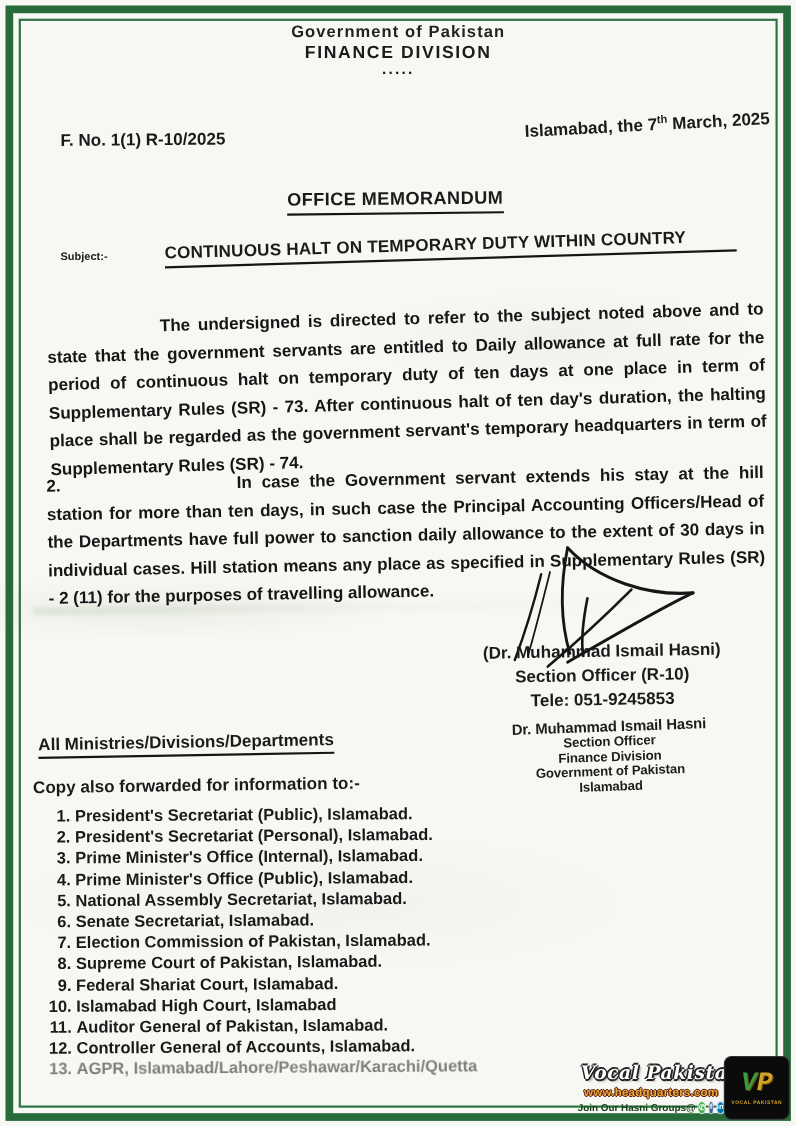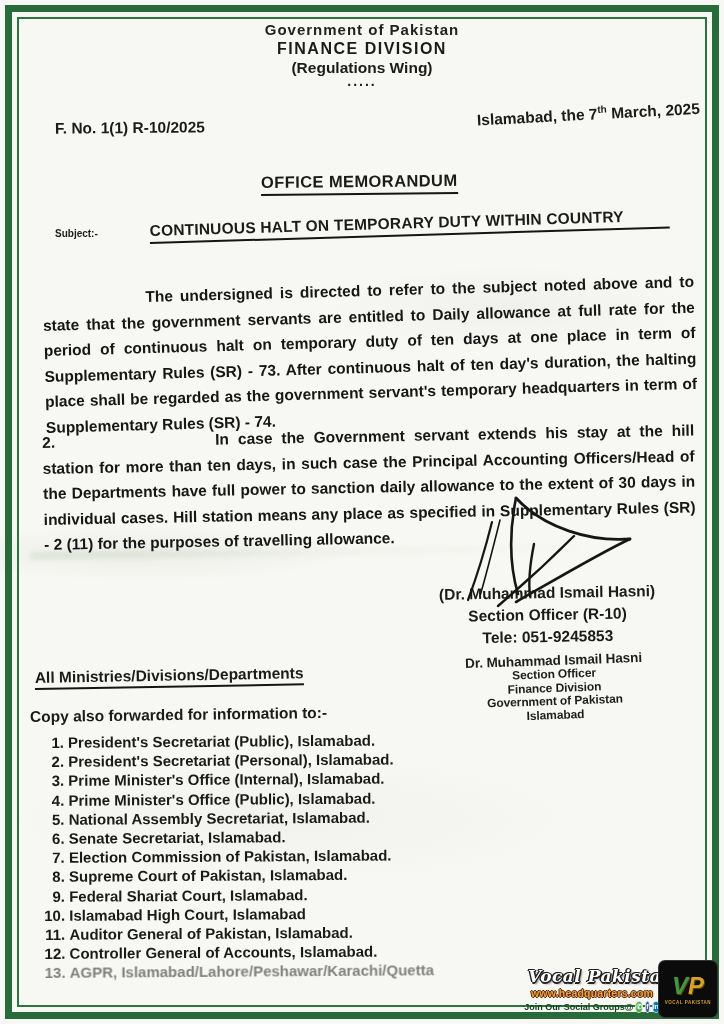--- a/index.html
+++ b/index.html
@@ -73,40 +73,39 @@
     text-shadow:-1px 0 #5d1f10, 1px 0 #5d1f10, 0 -1px #5d1f10, 0 1px #5d1f10; margin-top:1px; }
   .wm-social { margin-top:2px; font-size:9px; font-weight:800; color:#17441c; white-space:nowrap;
     display:flex; align-items:center; justify-content:center; gap:2px; }
   .soc { display:inline-flex; width:12px; height:12px; border-radius:50%; color:#fff; font-size:7px;
     align-items:center; justify-content:center; font-weight:800; border:1px solid rgba(255,255,255,0.7); }
   .soc.wa { background:#3fae4a; }
   .soc.fb { background:#3b5998; }
   .soc.li { background:#0077b5; }
   .vp-logo { width:58px; height:56px; margin-left:3px; background:#0b0b0b; border-radius:6px;
     display:flex; flex-direction:column; align-items:center; justify-content:center; box-shadow:0 0 0 1px #333; }
-  .vp-mono { font-family:Liberation Sans, sans-serif; font-style:italic; font-weight:900; font-size:24px;
+  .vp-mono { font-family:Liberation Mono, monospace; font-style:italic; font-weight:900; font-size:24px;
     color:#d4a226; line-height:24px; text-shadow:1px 1px 0 #5b4206; }
   .vp-mono .v-accent { color:#3f9a3f; }
   .vp-cap { font-size:4.5px; color:#d4a226; letter-spacing:0.5px; margin-top:2px; font-weight:700; }
 
   .smudge { left:30px; top:548px; width:560px; height:8px;
     background:linear-gradient(90deg, rgba(120,150,110,0.15), rgba(120,150,110,0.04) 60%, transparent);
     filter:blur(2px); transform:rotate(-0.8deg); }
 </style>
 </head>
 <body>
 
 <div class="frame-outer"></div>
 <div class="frame-inner"></div>
 <div class="abs smudge"></div>
 
 <div class="abs doc-header">
   <div class="l1">Government of Pakistan</div>
   <div class="l2">FINANCE DIVISION</div>
-  <div class="l3">(Regulations Wing)</div>
   <div class="dots">.....</div>
 </div>
 
 <div class="abs file-no">F. No. 1(1) R-10/2025</div>
 
 <div class="abs place-date"><span>Islamabad, the 7</span><sup>th</sup><span> March, 2025</span></div>
 
 <div class="abs memo-title-wrap">
   <span class="memo-title">OFFICE MEMORANDUM</span>
 </div>
@@ -161,21 +160,21 @@
     <li>Controller General of Accounts, Islamabad.</li>
     <li>AGPR, Islamabad/Lahore/Peshawar/Karachi/Quetta</li>
   </ol>
 </div>
 
 <div class="abs watermark">
   <div class="wm-text">
     <div class="wm-brand">Vocal Pakistan</div>
     <div class="wm-site">www.headquarters.com</div>
     <div class="wm-social">
-      <span>Join Our Social Groups@</span>
+      <span>Join Our Hasni Groups@</span>
       <span class="soc wa">✆</span>
       <span class="soc fb">f</span>
       <span class="soc li">in</span>
     </div>
   </div>
   <div class="vp-logo">
     <div class="vp-mono"><span class="v-accent">V</span><span>P</span></div>
     <div class="vp-cap">VOCAL PAKISTAN</div>
   </div>
 </div>

